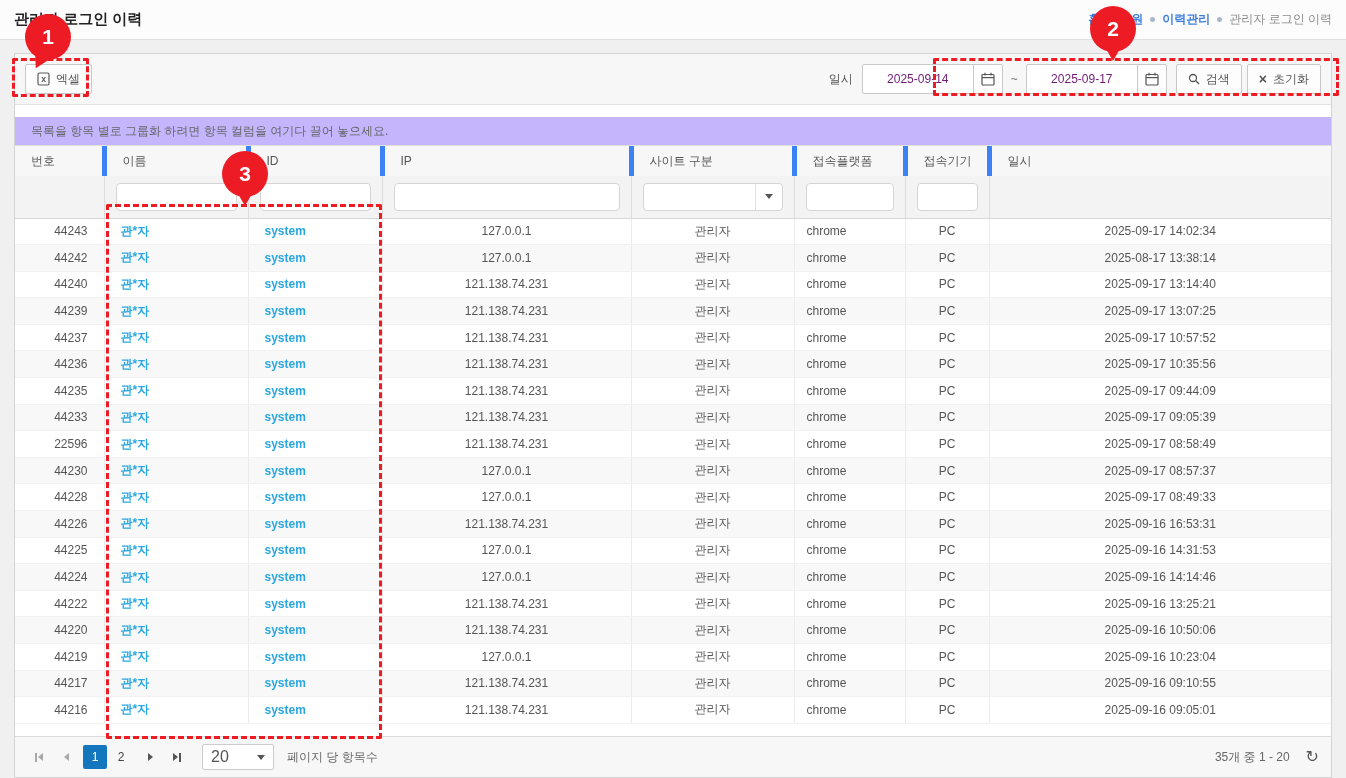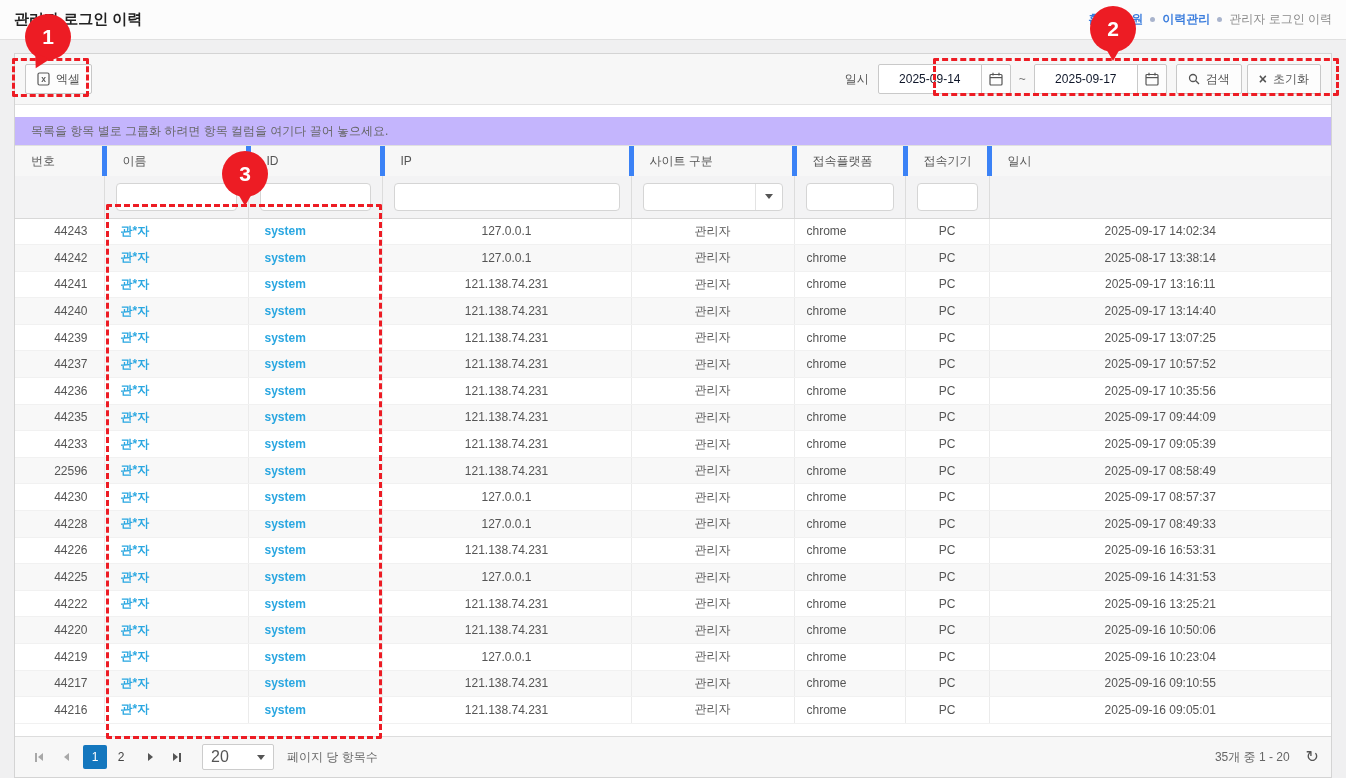--- a/index.html
+++ b/index.html
@@ -25,22 +25,22 @@
   .breadcrumb .crumb.current{color:#8a8a8a;}
   
   .grid{position:absolute;left:14px;right:14px;top:53px;bottom:0;
     background:#fff;border:1px solid #d4d4d4;display:flex;flex-direction:column;}
   .toolbar{height:51px;background:#f7f7f7;border-bottom:1px solid #e3e3e3;
     display:flex;align-items:center;justify-content:space-between;padding:0 10px;flex:none;}
   .btn{display:inline-flex;align-items:center;gap:6px;height:30px;padding:0 11px;
     background:#fdfdfd;border:1px solid #c8c8c8;border-radius:2px;font-size:12px;color:#555;cursor:pointer;white-space:nowrap;}
   .search-bar{display:flex;align-items:center;gap:5px;}
   .search-label{font-size:12px;color:#555;margin-right:4px;}
-  .datebox{width:104px;height:30px;background:#fff;border:1px solid #c9c9c9;border-radius:2px 0 0 2px;
-    font-size:12px;color:#0f172a;display:flex;align-items:center;justify-content:center;}
+  .datebox{width:112px;height:30px;background:#fff;border:1px solid #c9c9c9;border-radius:2px 0 0 2px;
+    font-size:12px;color:#701a75;display:flex;align-items:center;justify-content:center;}
   .calbtn{width:30px;height:30px;background:#fdfdfd;border:1px solid #c9c9c9;border-radius:0 2px 2px 0;
     margin-left:-1px;display:flex;align-items:center;justify-content:center;cursor:pointer;}
   .tilde{font-size:12px;color:#777;padding:0 3px;}
   .xglyph{font-size:14px;font-weight:bold;color:#555;line-height:1;}
   
   .groupbar{height:29px;background:#c4b5fd;border-bottom:1px solid #e0e0e0;
     display:flex;align-items:center;padding:0 16px;font-size:12px;color:#666;flex:none;margin-top:12px;}
   
   table{width:100%;border-collapse:collapse;table-layout:fixed;}
   thead th{height:30px;background:#f7f7f7;font-size:12px;font-weight:normal;color:#555;
@@ -230,30 +230,20 @@
           <td>44242</td>
           <td><span class="link">관*자</span></td>
           <td><span class="link">system</span></td>
           <td>127.0.0.1</td>
           <td>관리자</td>
           <td>chrome</td>
           <td>PC</td>
           <td>2025-08-17 13:38:14</td>
         </tr>
         <tr>
-          <td>44241</td>
-          <td><span class="link">관*자</span></td>
-          <td><span class="link">system</span></td>
-          <td>121.138.74.231</td>
-          <td>관리자</td>
-          <td>chrome</td>
-          <td>PC</td>
-          <td>2025-09-17 13:16:11</td>
-        </tr>
-        <tr>
           <td>44240</td>
           <td><span class="link">관*자</span></td>
           <td><span class="link">system</span></td>
           <td>121.138.74.231</td>
           <td>관리자</td>
           <td>chrome</td>
           <td>PC</td>
           <td>2025-09-17 13:14:40</td>
         </tr>
         <tr>
@@ -348,20 +338,30 @@
         </tr>
         <tr>
           <td>44225</td>
           <td><span class="link">관*자</span></td>
           <td><span class="link">system</span></td>
           <td>127.0.0.1</td>
           <td>관리자</td>
           <td>chrome</td>
           <td>PC</td>
           <td>2025-09-16 14:31:53</td>
+        </tr>
+        <tr>
+          <td>44224</td>
+          <td><span class="link">관*자</span></td>
+          <td><span class="link">system</span></td>
+          <td>127.0.0.1</td>
+          <td>관리자</td>
+          <td>chrome</td>
+          <td>PC</td>
+          <td>2025-09-16 14:14:46</td>
         </tr>
         <tr>
           <td>44222</td>
           <td><span class="link">관*자</span></td>
           <td><span class="link">system</span></td>
           <td>121.138.74.231</td>
           <td>관리자</td>
           <td>chrome</td>
           <td>PC</td>
           <td>2025-09-16 13:25:21</td>

